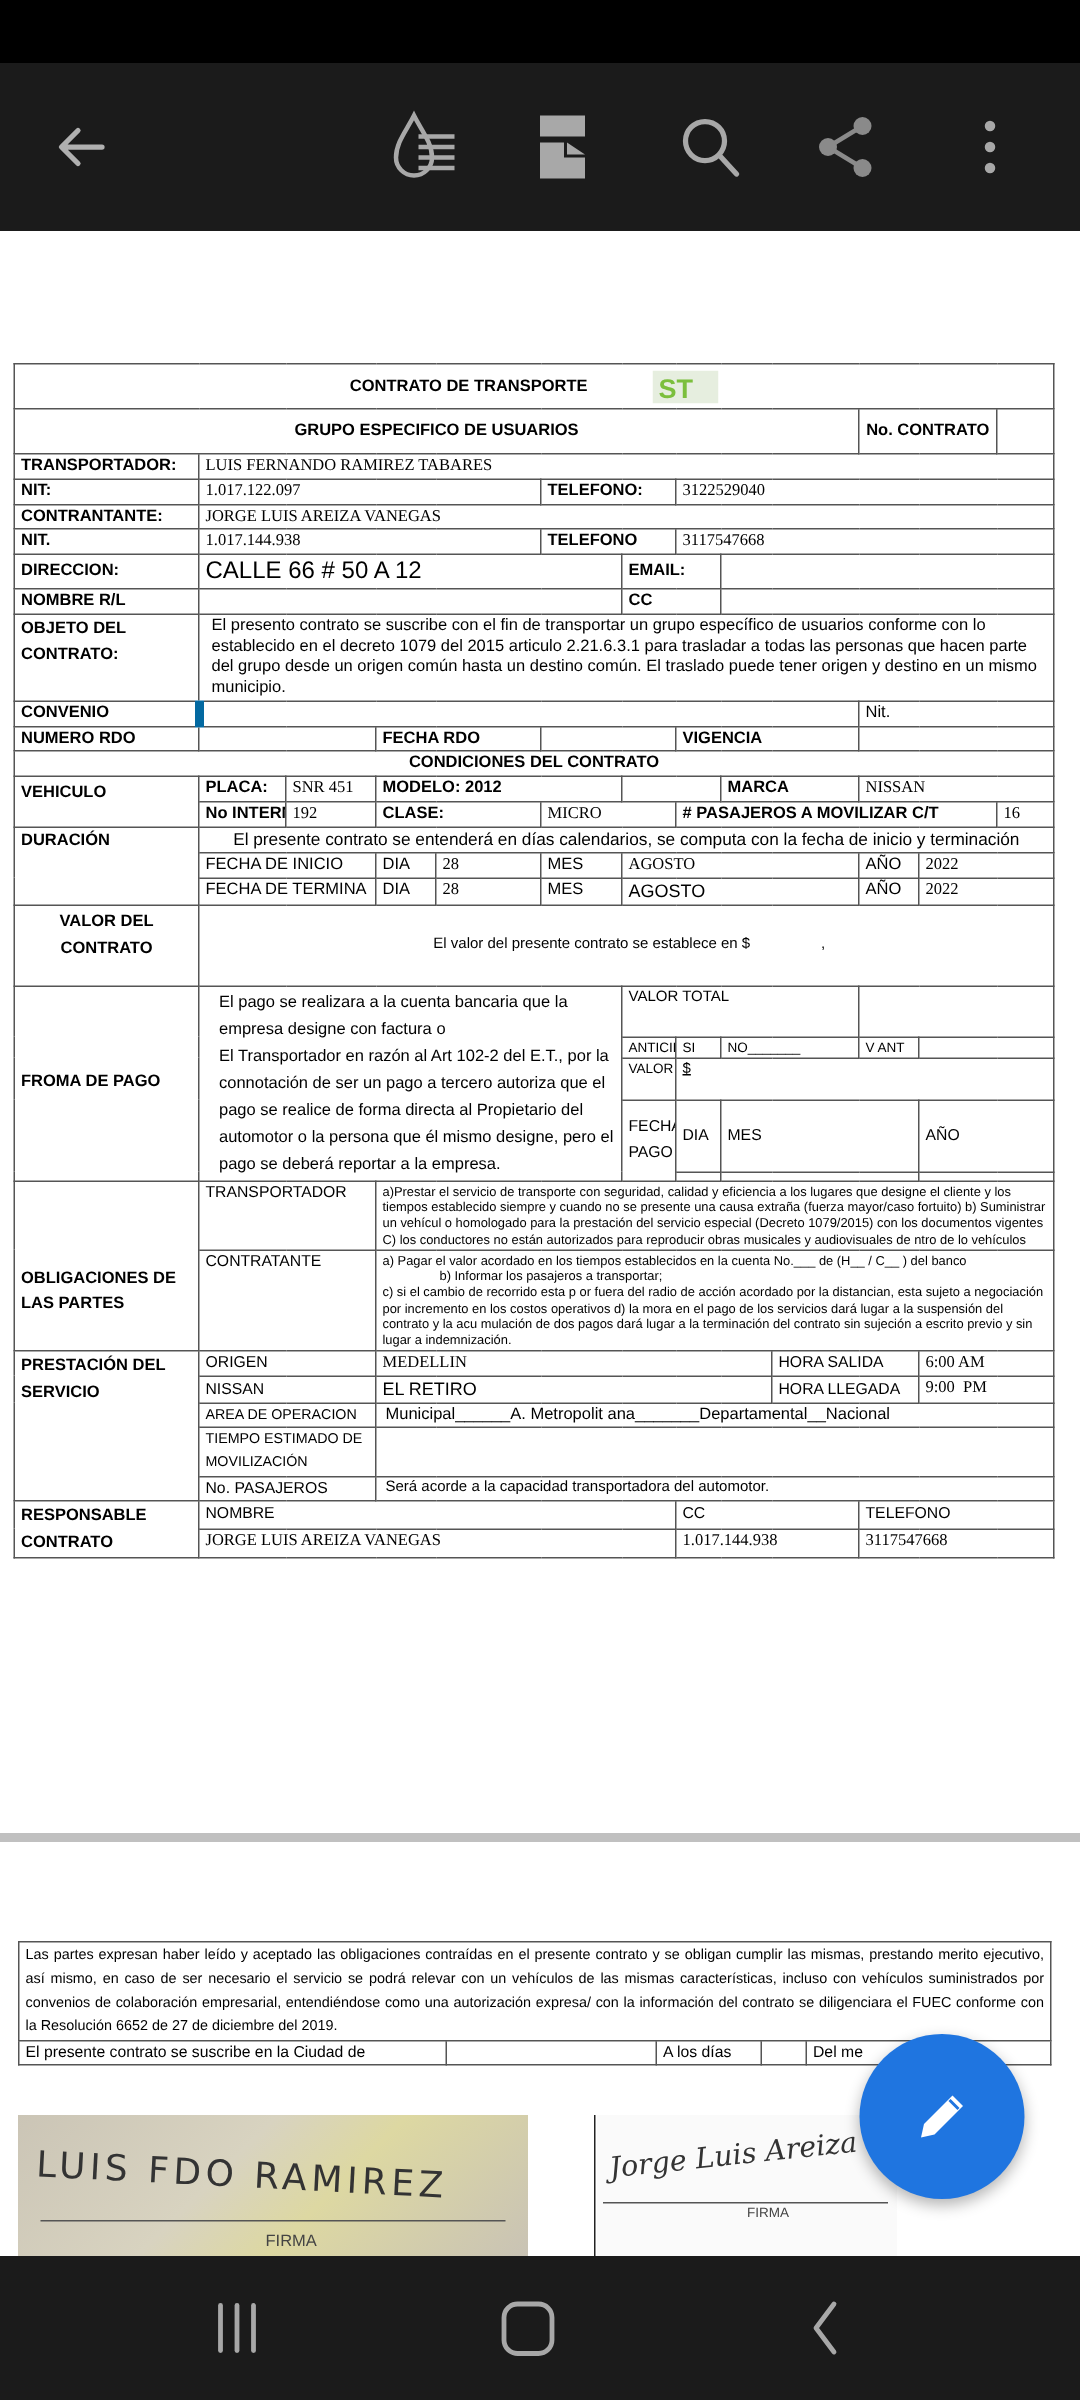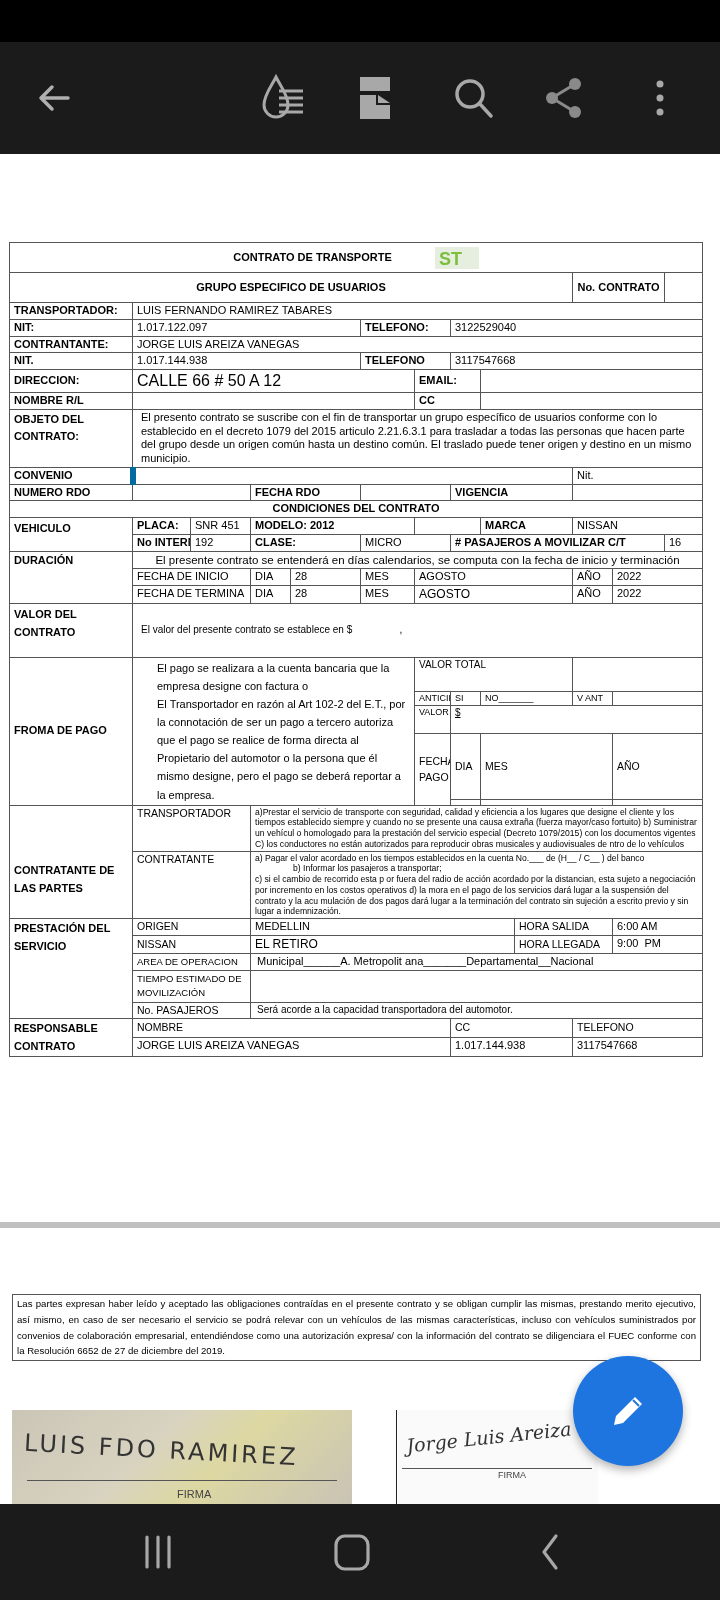--- a/index.html
+++ b/index.html
@@ -12,21 +12,21 @@
   .app-bar svg { display: block; }
 
   .page { position: absolute; left: 0; width: 720px; background: #fff; }
   .page1 { top: 154px; height: 1070px; }
   .page-sep { position: absolute; left: 0; top: 1222px; width: 720px; height: 6px; background: #c0c0c0; }
   .page2 { top: 1228px; height: 276px; }
 
   table.doc { position: absolute; left: 9px; width: 693px; border-collapse: collapse; table-layout: fixed; }
   table.doc td { border: 1px solid #555; font-size: 11px; padding: 1px 4px; vertical-align: middle; line-height: 1.25; overflow: hidden; white-space: nowrap; }
   .b { font-weight: bold; font-size: 11.5px; }
-  .serif { font-family: Liberation Sans, sans-serif; font-size: 10px; vertical-align: top !important; }
+  .serif { font-family: Liberation Serif, serif; font-size: 10px; vertical-align: top !important; }
   .center { text-align: center; }
   .wrap { white-space: normal !important; }
   .title1 { font-size: 15px; font-weight: bold; text-align: center; height: 30px; }
   .title2 { font-size: 15px; font-weight: bold; text-align: center; height: 30px; }
   .logo { display: inline-block; width: 44px; height: 22px; vertical-align: middle; margin-left: 40px; }
   .small { font-size: 9.5px; }
   .para { font-size: 10px; line-height: 1.55; white-space: normal !important; vertical-align: top !important; }
   .para9 { font-size: 9px; line-height: 1.6; white-space: normal !important; vertical-align: top !important; }
 
   .nav-bar { position: absolute; left: 0; top: 1504px; width: 720px; height: 96px; background: #1b1b1b; }
@@ -210,27 +210,27 @@
     </tr>
     <tr>
       <td colspan="2">FECHA DE TERMINA</td>
       <td>DIA</td>
       <td class="serif">28</td>
       <td>MES</td>
       <td colspan="4" style="font-size:12px;">AGOSTO</td>
       <td>AÑO</td>
       <td colspan="2" class="serif">2022</td>
     </tr>
-    <tr style="height:54px;">
+    <tr style="height:54px;text-align:center;">
       <td class="b wrap" style="vertical-align:top;line-height:1.7;"><span>VALOR DEL</span><br><span>CONTRATO</span></td>
       <td colspan="12" style="font-size:10px;padding-left:8px;white-space:pre;">El valor del presente contrato se establece en $                 ,</td>
     </tr>
     <tr>
       <td class="b" rowspan="5">FROMA DE PAGO</td>
-      <td colspan="5" rowspan="5" class="para9" style="padding-left:24px;white-space:pre-line !important;line-height:1.65;margin-left:16px;">El pago se realizara a la cuenta bancaria que la empresa designe con factura o
+      <td colspan="5" rowspan="5" class="para9" style="padding-left:13px;white-space:pre-line !important;line-height:1.65;margin-left:16px;">El pago se realizara a la cuenta bancaria que la empresa designe con factura o
 El Transportador en razón al Art 102-2 del E.T., por la connotación de ser un pago a tercero autoriza que el pago se realice de forma directa al Propietario del automotor o la persona que él mismo designe, pero el pago se deberá reportar a la empresa.</td>
       <td colspan="4" style="height:34px;vertical-align:top;font-size:10px;">VALOR TOTAL</td>
       <td colspan="3"></td>
     </tr>
     <tr>
       <td class="small" style="font-size:9px;">ANTICIPO</td>
       <td class="small" style="font-size:9px;">SI</td>
       <td colspan="2" class="small" style="font-size:9px;">NO_______</td>
       <td class="small" style="font-size:9px;">V ANT</td>
       <td colspan="2"></td>
@@ -244,21 +244,21 @@
       <td style="font-size:10.5px;">DIA</td>
       <td colspan="3" style="font-size:10.5px;">MES</td>
       <td colspan="2" style="font-size:10.5px;">AÑO</td>
     </tr>
     <tr>
       <td></td>
       <td colspan="3"></td>
       <td colspan="2"></td>
     </tr>
     <tr>
-      <td class="b wrap" rowspan="2" style="line-height:1.6;"><br><br><span>CONTRATANTE DE</span><br><span>LAS PARTES</span></td>
+      <td class="b wrap" rowspan="2" style="line-height:1.6;"><br><br><span>OBLIGACIONES DE</span><br><span>LAS PARTES</span></td>
       <td colspan="2" style="vertical-align:top;font-size:10.5px;">TRANSPORTADOR</td>
       <td colspan="10" class="para9" style="font-size:8.6px;">a)Prestar el servicio de transporte con seguridad, calidad y eficiencia a los lugares que designe el cliente y los tiempos establecido siempre y cuando no se presente una causa extraña (fuerza mayor/caso fortuito) b) Suministrar un vehícul o homologado para la prestación del servicio especial (Decreto 1079/2015) con los documentos vigentes C) los conductores no están autorizados para reproducir obras musicales y audiovisuales de ntro de lo vehículos</td>
     </tr>
     <tr>
       <td colspan="2" style="vertical-align:top;font-size:10.5px;">CONTRATANTE</td>
       <td colspan="10" class="para9" style="font-size:8.6px;">
         <div>a) Pagar el valor acordado en los tiempos establecidos en la cuenta No.___ de  (H__ / C__ )  del banco</div>
         <div style="padding-left:38px;">b) Informar los pasajeros a transportar;</div>
         <div>c) si el cambio de recorrido esta p or fuera del radio de acción acordado por la distancian, esta sujeto a negociación por incremento en los costos operativos d) la mora en el pago de los servicios dará lugar a la suspensión del contrato y la acu mulación de dos pagos dará lugar a la terminación del contrato sin sujeción a escrito previo y sin lugar a indemnización.</div>
       </td>
@@ -311,20 +311,27 @@
         <col style="width:285px">
         <col style="width:140px">
         <col style="width:70px">
         <col style="width:30px">
         <col style="width:163px">
       </colgroup>
     <tbody>
         <tr>
       <td colspan="5" class="wrap" style="font-size:9.6px;line-height:1.65;text-align:justify;">Las partes expresan haber leído y aceptado las obligaciones contraídas en el presente contrato y se obligan cumplir las mismas, prestando merito ejecutivo, así mismo, en caso de ser necesario el servicio se podrá relevar con un vehículos de las mismas características, incluso con vehículos suministrados por convenios de colaboración empresarial, entendiéndose como una autorización expresa/ con la información del contrato se diligenciara el FUEC conforme con la Resolución 6652 de 27 de diciembre del 2019.</td>
     </tr>
+    <tr>
+      <td style="font-size:10.5px;">El presente contrato se suscribe en la Ciudad de</td>
+      <td></td>
+      <td style="font-size:10.5px;">A los días</td>
+      <td></td>
+      <td style="font-size:10.5px;">Del me</td>
+    </tr>
   </tbody>
     </table>
 </div>
 
 <div class="sig-box sig1">
   <div class="sig-text" style="left:12px;top:26px;font-size:24px;letter-spacing:3px;transform:rotate(3deg);">LUIS FDO RAMIREZ</div>
   <div class="sig-line" style="left:15px;top:70px;width:310px;"></div>
   <div class="firma" style="left:165px;top:78px;">FIRMA</div>
 </div>
 <div style="position:absolute;left:396px;top:1410px;width:1px;height:94px;background:#222;"></div>

